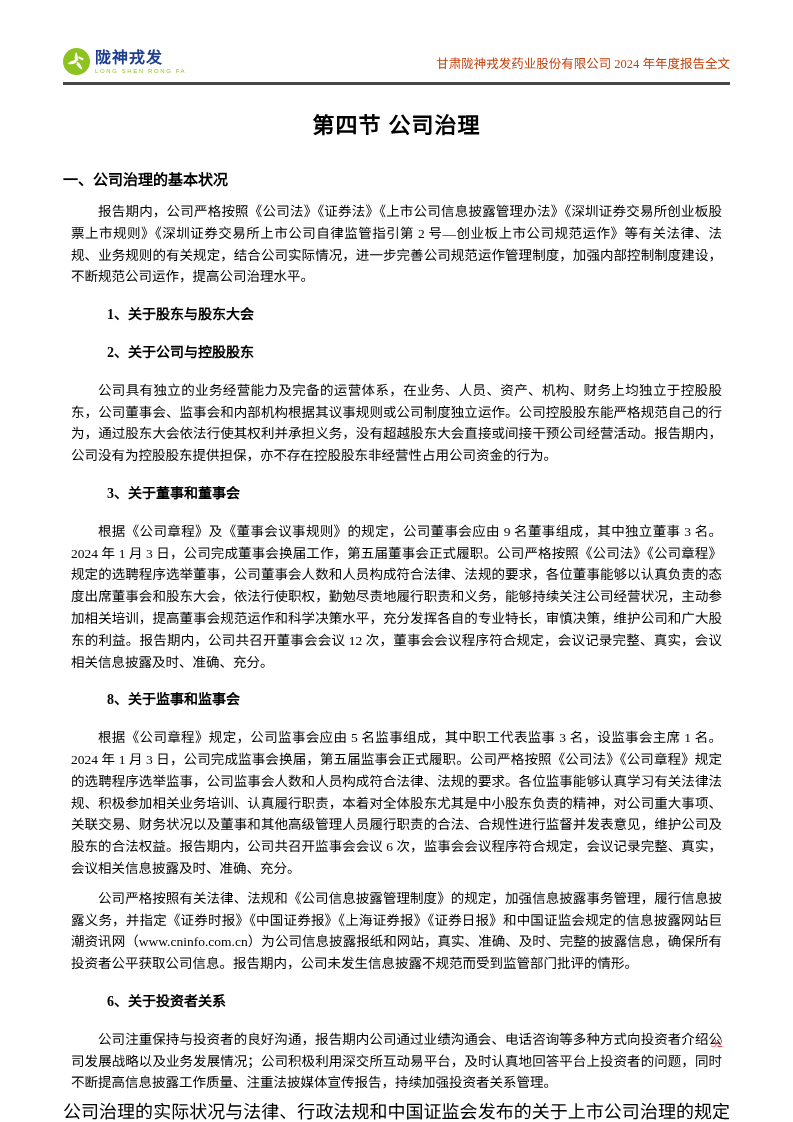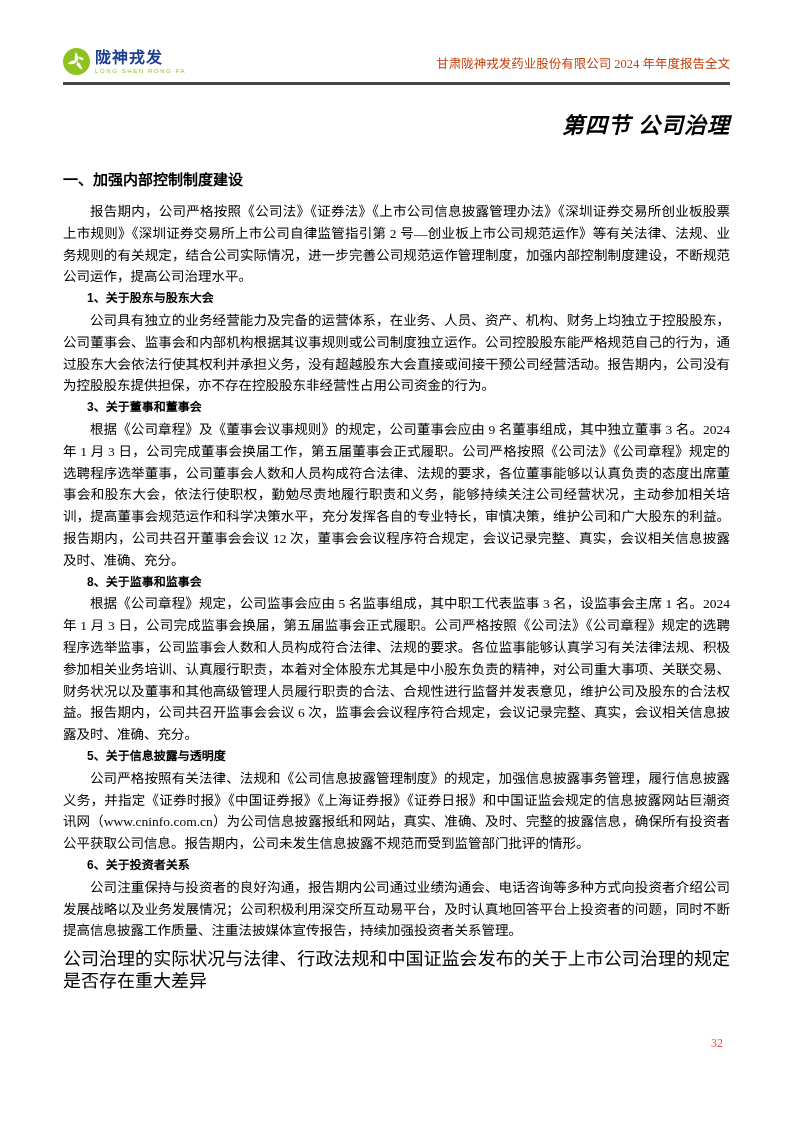--- a/index.html
+++ b/index.html
@@ -49,48 +49,47 @@
   }
   .divider {
     height: 3px;
     background: var(--divider-gray, #474747);
     margin: 7px 63px 0 63px;
   }
   
   .main { padding: 0 63px; }
   .doc-title {
     margin: 26px 0 0 0;
-    text-align: right;
+    text-align: center;
     font-family: "Liberation Sans", sans-serif;
     font-weight: bold;
     font-size: 22px;
     line-height: 30px;
     letter-spacing: 1px;
-    font-style: italic;
   }
   .section-heading {
     margin: 28px 0 0 0;
     font-family: "Liberation Sans", sans-serif;
     font-weight: bold;
     font-size: 15px;
     line-height: 22px;
   }
   .para {
-    margin: 0;
+    margin: 8px;
     font-size: 13.5px;
     line-height: 21.8px;
     text-align: justify;
     text-indent: 2em;
   }
   .para.first { margin-top: 10px; }
   .sub {
-    margin: 0;
-    font-family: Liberation Sans, sans-serif;
+    margin: 16px;
+    font-family: Liberation Serif, serif;
     font-weight: bold;
-    font-size: 12px;
+    font-size: 14px;
     line-height: 21.8px;
     text-indent: 2em;
   }
   .plain {
     margin: 7px 0 0 0;
     font-size: 18px;
     line-height: 21.8px;
     text-align: justify;
     text-indent: 0;
   }
@@ -124,35 +123,35 @@
       </div>
     </div>
     <div class="header-title">甘肃陇神戎发药业股份有限公司 2024 年年度报告全文</div>
   </div>
 
   <div class="divider"></div>
 
   <div class="main">
     <h1 class="doc-title">第四节 公司治理</h1>
 
-    <h2 class="section-heading">一、加强内部控制制度建设</h2>
+    <h2 class="section-heading">一、公司治理的基本状况</h2>
 
     <p class="para first">报告期内，公司严格按照《公司法》《证券法》《上市公司信息披露管理办法》《深圳证券交易所创业板股票上市规则》《深圳证券交易所上市公司自律监管指引第 2 号—创业板上市公司规范运作》等有关法律、法规、业务规则的有关规定，结合公司实际情况，进一步完善公司规范运作管理制度，加强内部控制制度建设，不断规范公司运作，提高公司治理水平。</p>
 
     <p class="sub">1、关于股东与股东大会</p>
 
+    <p class="sub">2、关于公司与控股股东</p>
     <p class="para">公司具有独立的业务经营能力及完备的运营体系，在业务、人员、资产、机构、财务上均独立于控股股东，公司董事会、监事会和内部机构根据其议事规则或公司制度独立运作。公司控股股东能严格规范自己的行为，通过股东大会依法行使其权利并承担义务，没有超越股东大会直接或间接干预公司经营活动。报告期内，公司没有为控股股东提供担保，亦不存在控股股东非经营性占用公司资金的行为。</p>
 
     <p class="sub">3、关于董事和董事会</p>
     <p class="para">根据《公司章程》及《董事会议事规则》的规定，公司董事会应由 9 名董事组成，其中独立董事 3 名。2024 年 1 月 3 日，公司完成董事会换届工作，第五届董事会正式履职。公司严格按照《公司法》《公司章程》规定的选聘程序选举董事，公司董事会人数和人员构成符合法律、法规的要求，各位董事能够以认真负责的态度出席董事会和股东大会，依法行使职权，勤勉尽责地履行职责和义务，能够持续关注公司经营状况，主动参加相关培训，提高董事会规范运作和科学决策水平，充分发挥各自的专业特长，审慎决策，维护公司和广大股东的利益。报告期内，公司共召开董事会会议 12 次，董事会会议程序符合规定，会议记录完整、真实，会议相关信息披露及时、准确、充分。</p>
 
     <p class="sub">8、关于监事和监事会</p>
     <p class="para">根据《公司章程》规定，公司监事会应由 5 名监事组成，其中职工代表监事 3 名，设监事会主席 1 名。2024 年 1 月 3 日，公司完成监事会换届，第五届监事会正式履职。公司严格按照《公司法》《公司章程》规定的选聘程序选举监事，公司监事会人数和人员构成符合法律、法规的要求。各位监事能够认真学习有关法律法规、积极参加相关业务培训、认真履行职责，本着对全体股东尤其是中小股东负责的精神，对公司重大事项、关联交易、财务状况以及董事和其他高级管理人员履行职责的合法、合规性进行监督并发表意见，维护公司及股东的合法权益。报告期内，公司共召开监事会会议 6 次，监事会会议程序符合规定，会议记录完整、真实，会议相关信息披露及时、准确、充分。</p>
 
-    <p class="sub">5、关于信息披露与透明度</p>
     <p class="para">公司严格按照有关法律、法规和《公司信息披露管理制度》的规定，加强信息披露事务管理，履行信息披露义务，并指定《证券时报》《中国证券报》《上海证券报》《证券日报》和中国证监会规定的信息披露网站巨潮资讯网（www.cninfo.com.cn）为公司信息披露报纸和网站，真实、准确、及时、完整的披露信息，确保所有投资者公平获取公司信息。报告期内，公司未发生信息披露不规范而受到监管部门批评的情形。</p>
 
     <p class="sub">6、关于投资者关系</p>
     <p class="para">公司注重保持与投资者的良好沟通，报告期内公司通过业绩沟通会、电话咨询等多种方式向投资者介绍公司发展战略以及业务发展情况；公司积极利用深交所互动易平台，及时认真地回答平台上投资者的问题，同时不断提高信息披露工作质量、注重法披媒体宣传报告，持续加强投资者关系管理。</p>
 
     <p class="plain">公司治理的实际状况与法律、行政法规和中国证监会发布的关于上市公司治理的规定是否存在重大差异</p>
   </div>
 
   <div class="page-number">32</div>
 

